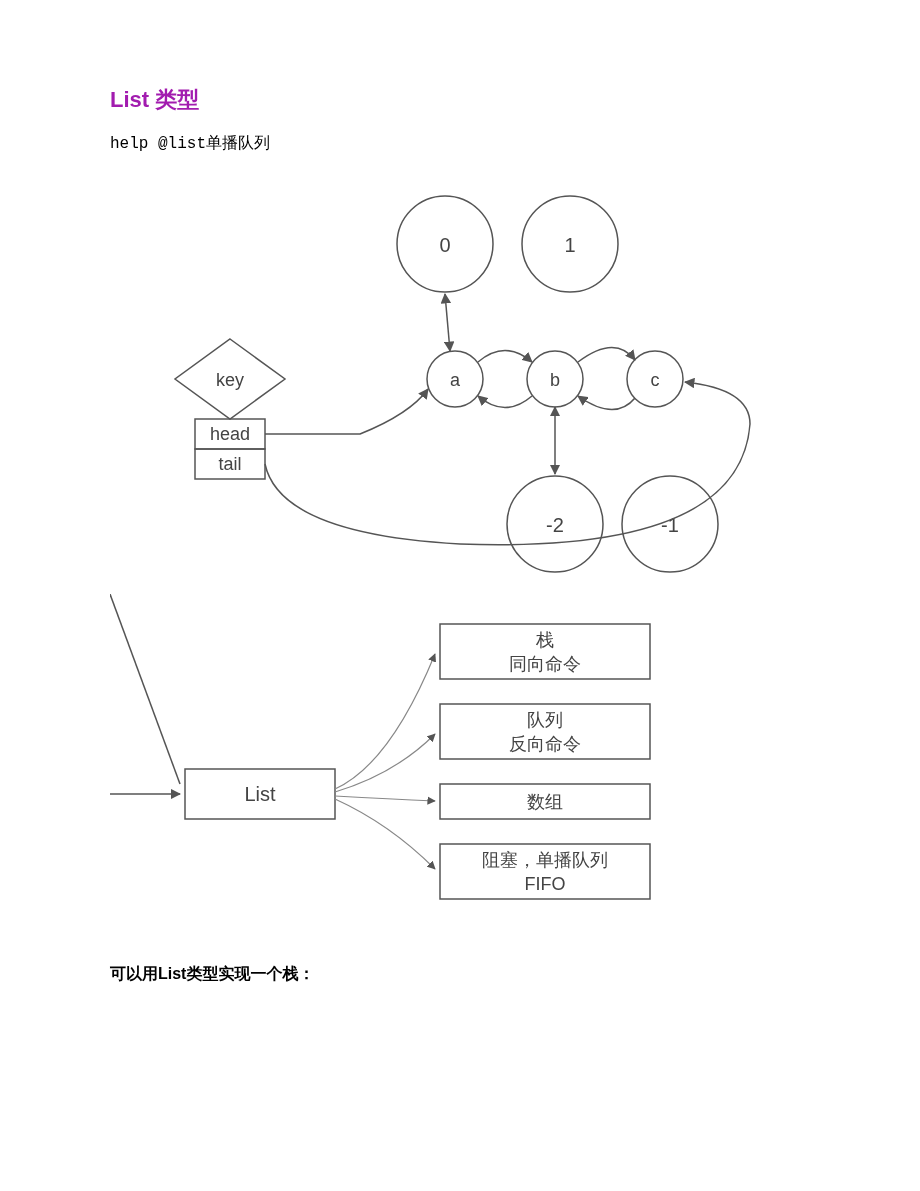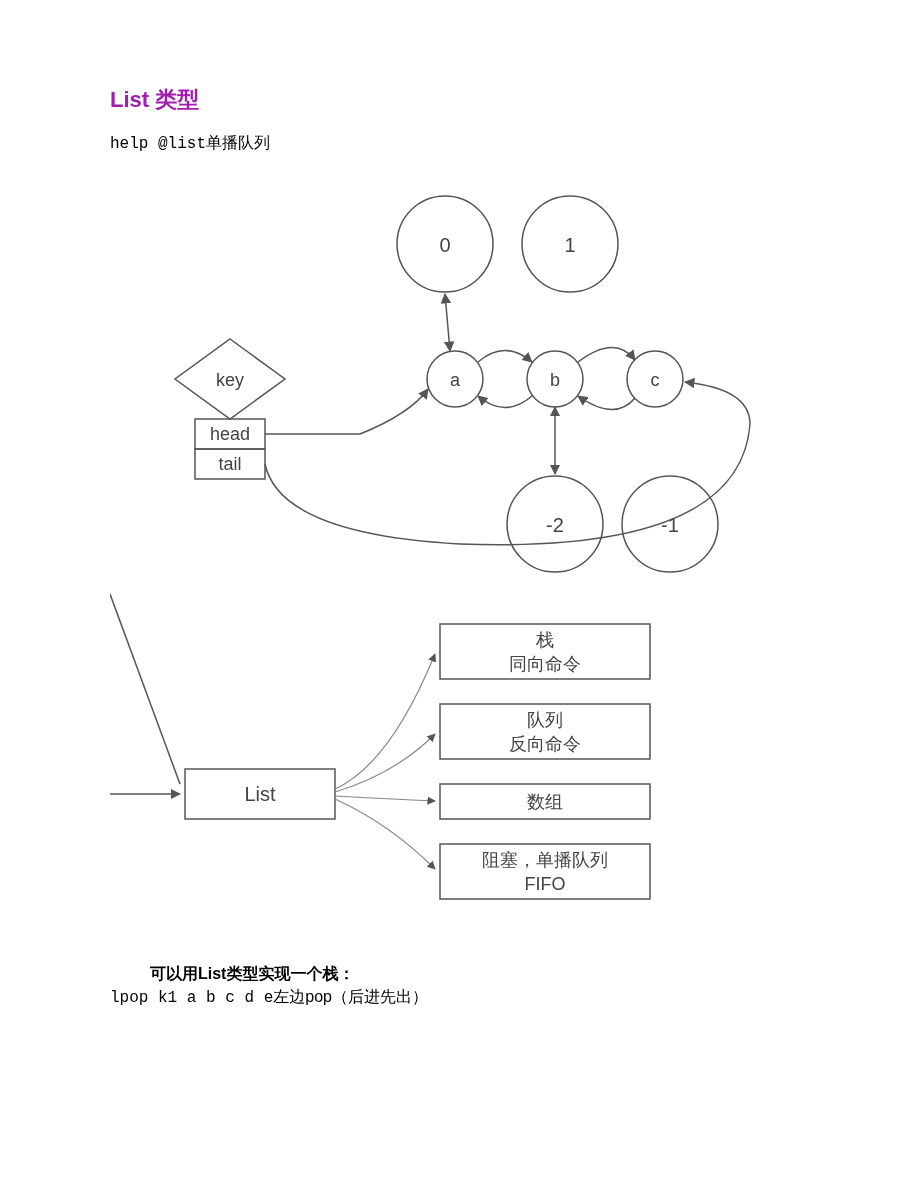--- a/index.html
+++ b/index.html
@@ -27,21 +27,20 @@
     margin-bottom: 10px;
   }
   .diagram {
     display: block;
     margin: 0 auto;
   }
   .stack-heading {
     font-size: 16px;
     font-weight: 700;
     margin-top: 30px;
-    margin-left: 40px;
   }
   .cmd-line {
     font-size: 16px;
     margin-top: 2px;
   }
   svg text.label {
     font-family: "Microsoft YaHei", Arial, sans-serif;
     font-size: 18px;
     fill: #444;
   }
@@ -147,16 +146,13 @@
     <text class="label cn" x="435" y="272" text-anchor="middle">阻塞，单播队列</text>
     <text class="label cn" x="435" y="296" text-anchor="middle">FIFO</text>
 
     <path class="thin" d="M 225 195 Q 280 170 325 60" marker-end="url(#arrow2)"></path>
     <path class="thin" d="M 225 198 Q 285 180 325 140" marker-end="url(#arrow2)"></path>
     <path class="thin" d="M 225 202 Q 280 205 325 207" marker-end="url(#arrow2)"></path>
     <path class="thin" d="M 225 205 Q 280 230 325 275" marker-end="url(#arrow2)"></path>
   </svg>
 
   <div class="stack-heading">可以用List类型实现一个栈：</div>
-  <div class="cmd-line">
-    <span class="mono">lpop k1 a b c d e</span><span>左边pop（后进先出）</span>
-  </div>
 </div>
 
 </body></html>

